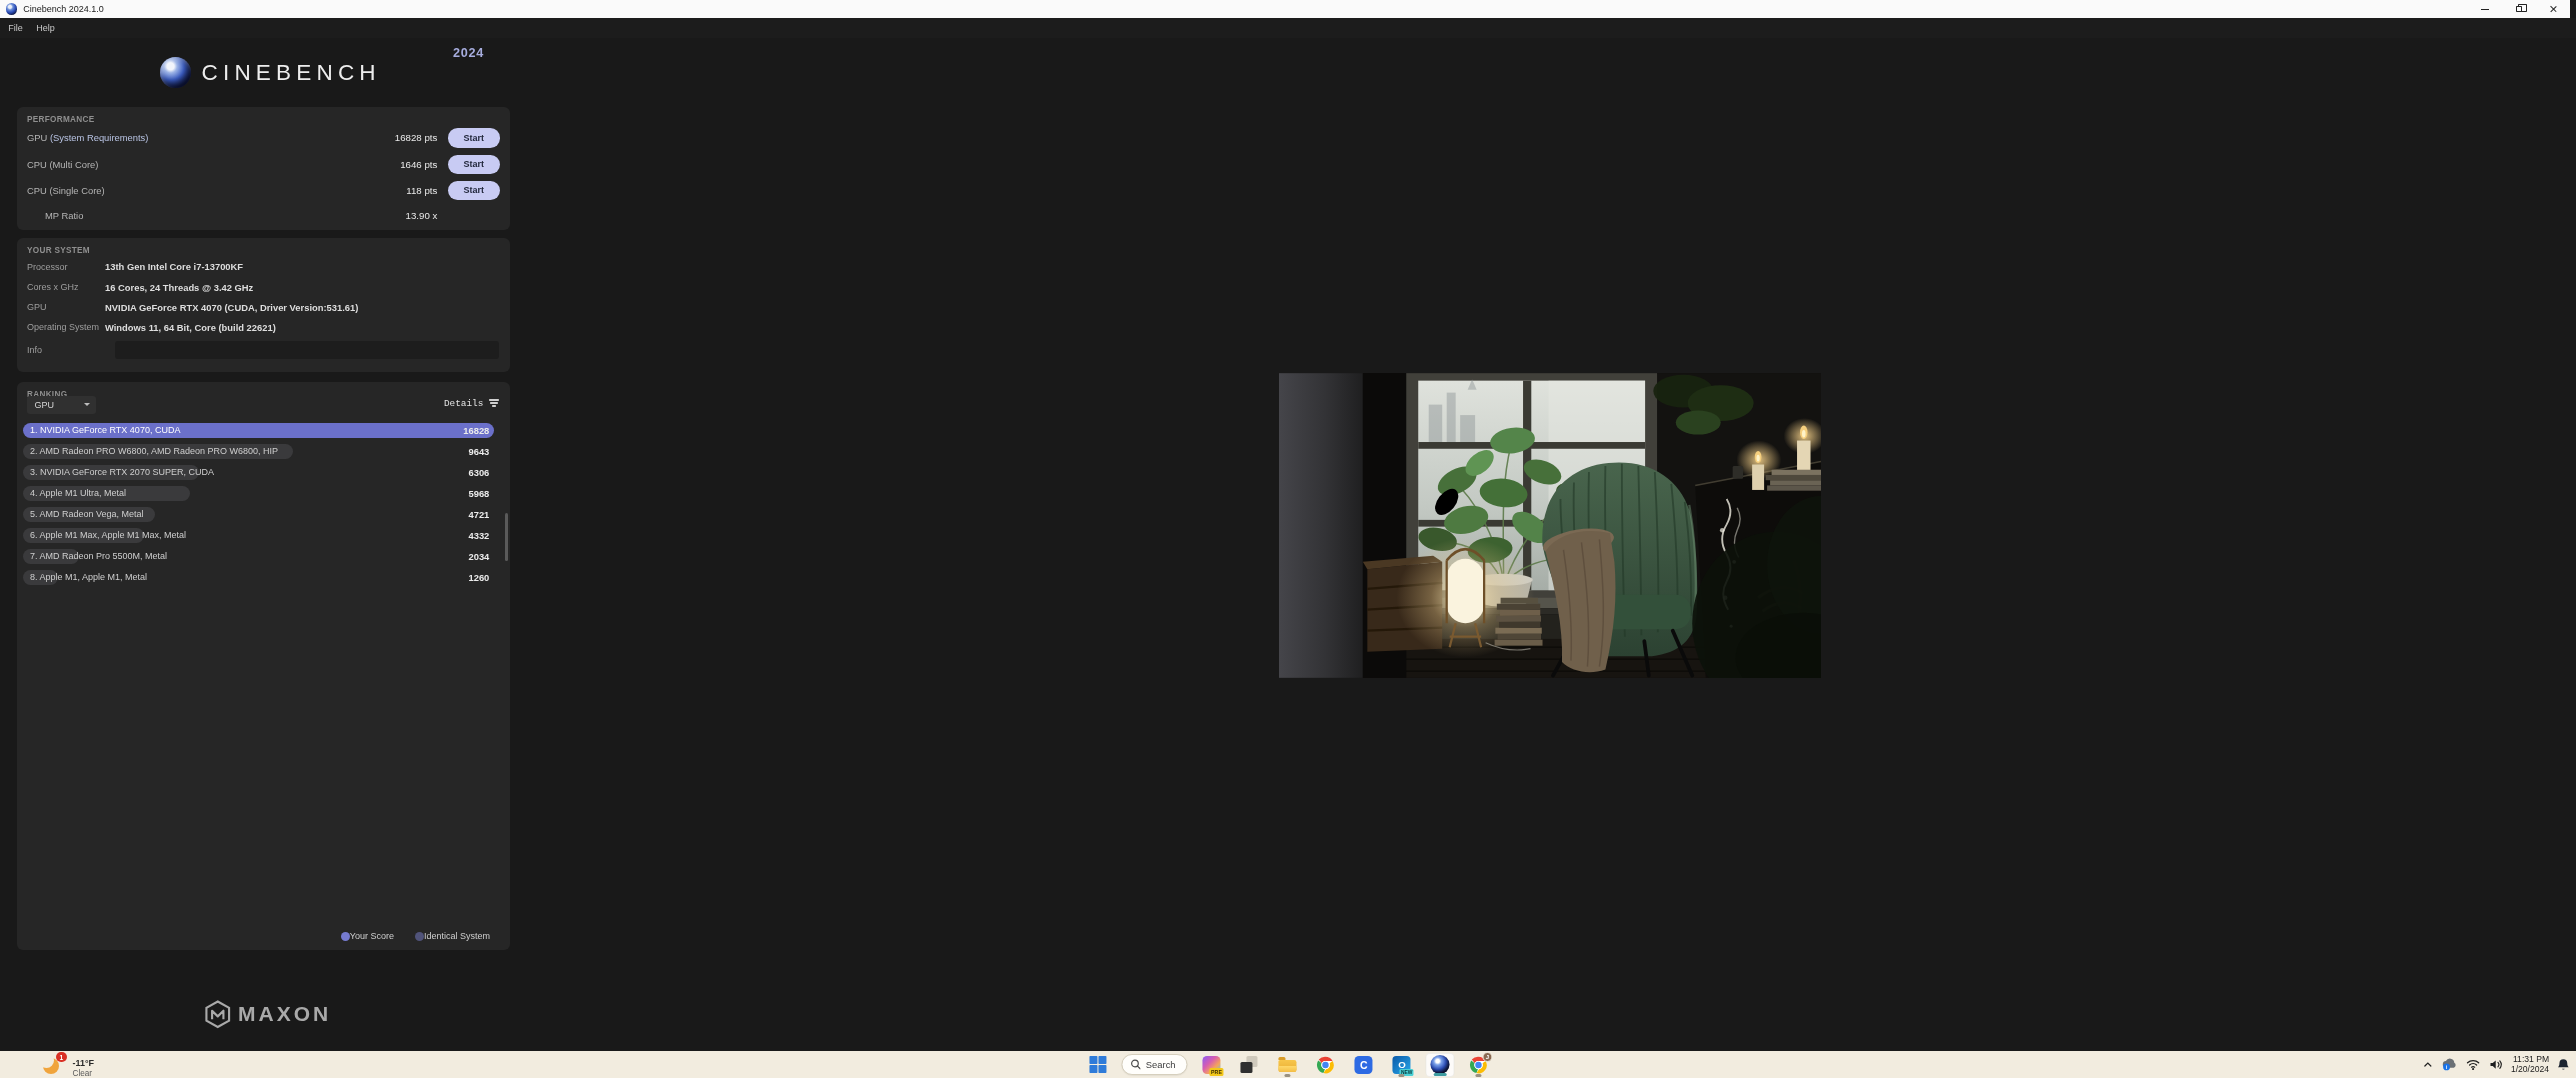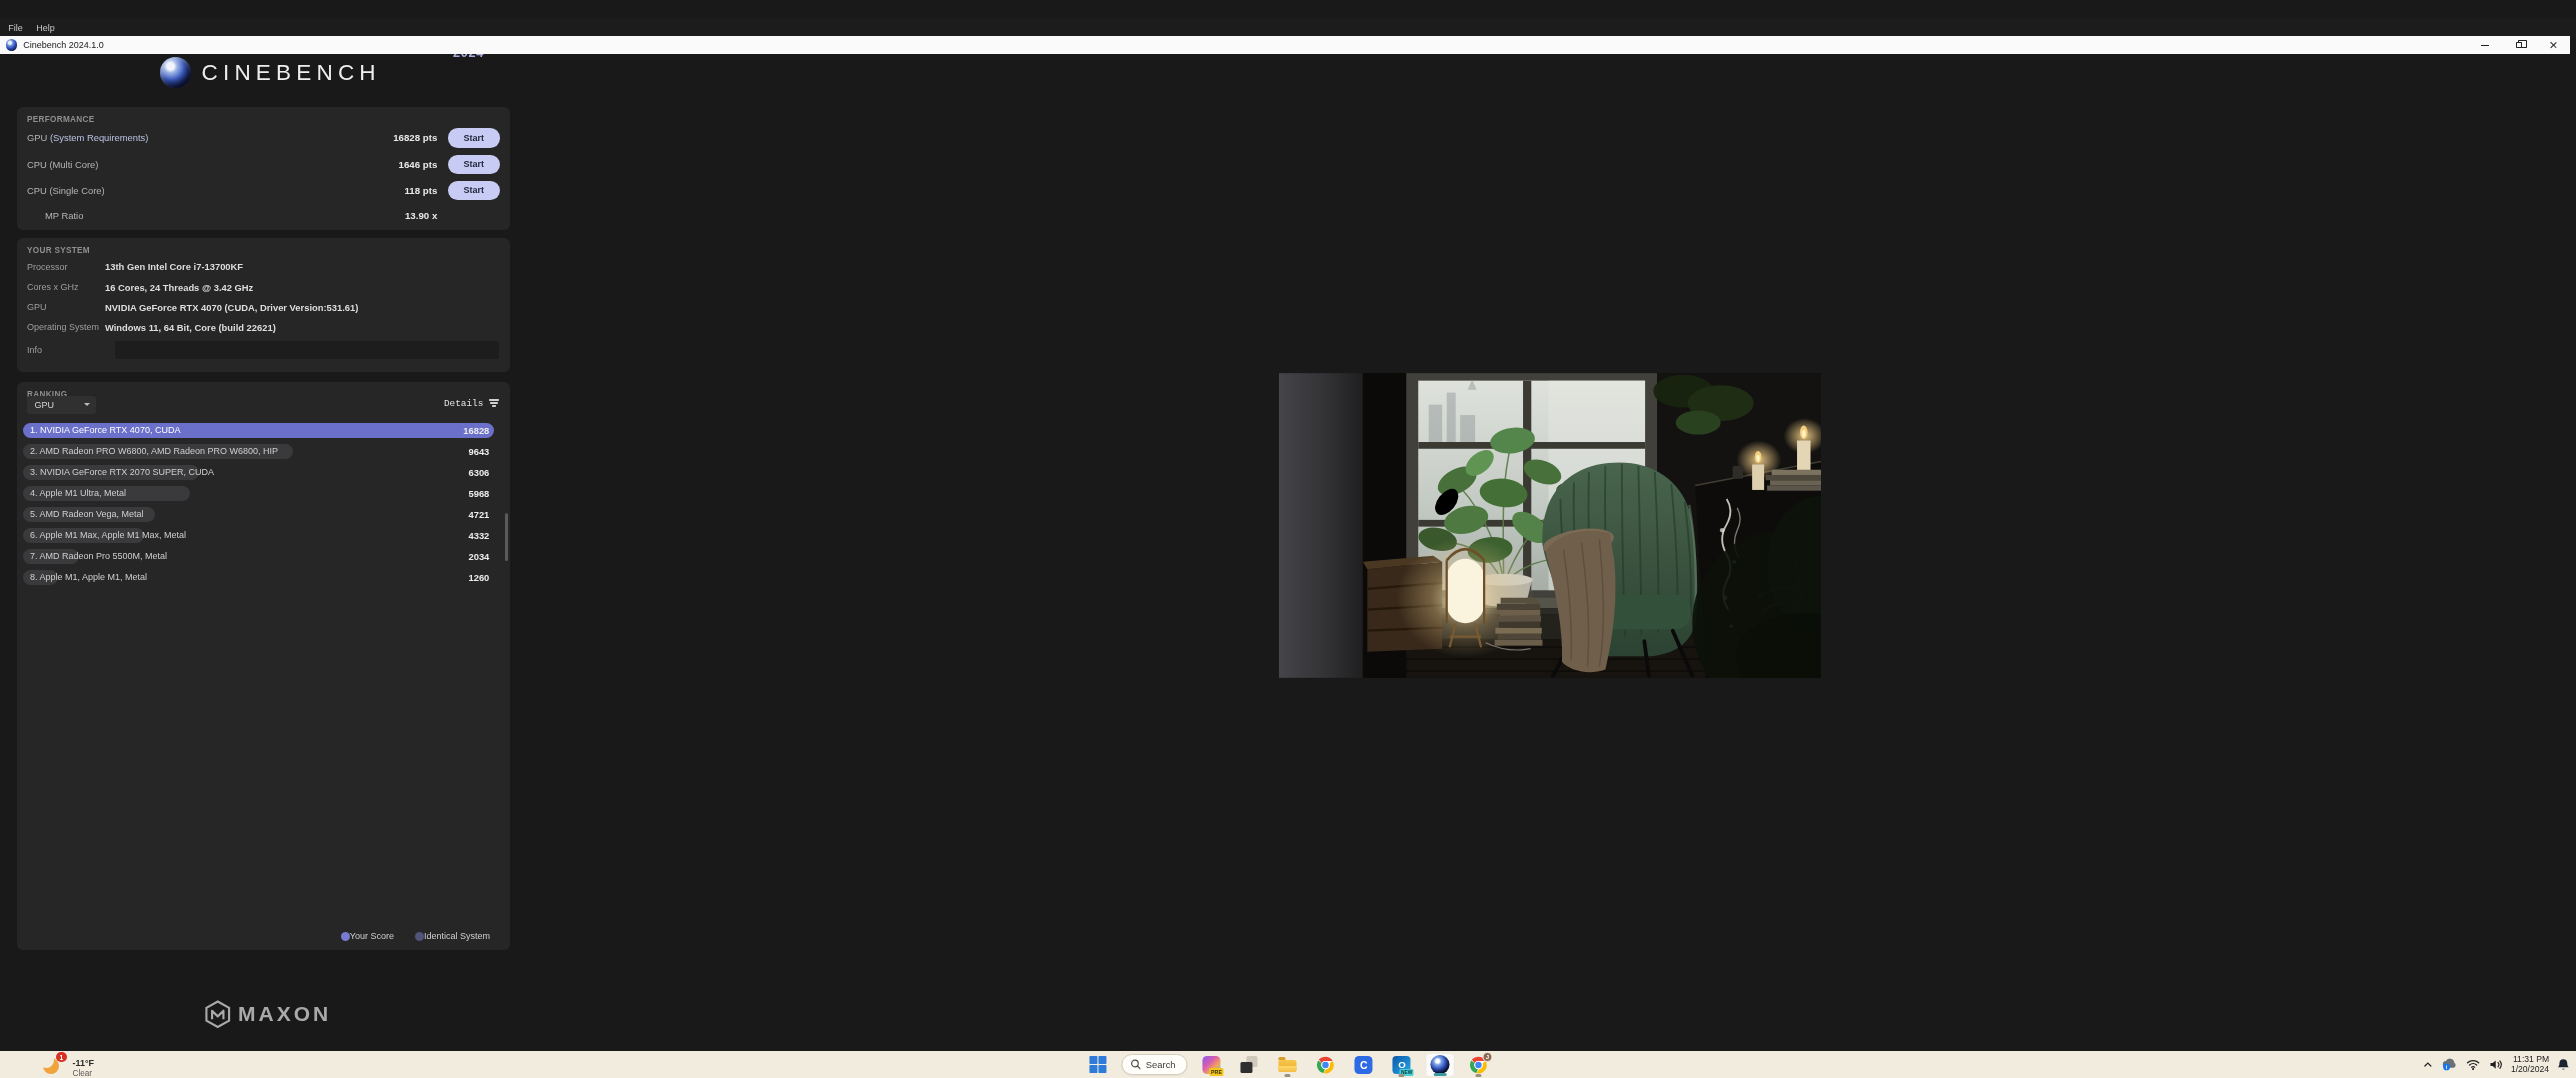--- a/index.html
+++ b/index.html
@@ -5,21 +5,21 @@
   :root{
     --accent-purple:#6b70ca; --start-button:#c8cbf3; --start-button-text:#1f2539;
     --panel-bg:#262626; --app-bg:#191919; --titlebar-bg:#fafafa; --taskbar-bg:#f2ecdf;
     --active-indicator:#3d9ba0; --year-text:#a6acdd; --legend-your-score:#767bd0; --legend-identical:#50537a;
   }
   *{margin:0;padding:0;box-sizing:border-box;}
   html,body{width:2576px;height:1078px;overflow:hidden;}
   body{background:var(--app-bg);font-family:"Liberation Sans",sans-serif;position:relative;-webkit-font-smoothing:antialiased;}
 
   
-  .titlebar{position:absolute;left:0;top:0;right:6px;height:18px;background:var(--titlebar-bg);display:flex;align-items:center;z-index:30;margin-top:36px;}
+  .titlebar{position:absolute;left:0;top:0;right:6px;height:18px;background:var(--titlebar-bg);display:flex;align-items:center;z-index:30;}
   .app-ico{width:11.2px;height:11.2px;border-radius:50%;margin-left:6px;
     background:radial-gradient(circle at 36% 32%, #e9eef8 0 14%, #6d8fd8 28%, #2b4db8 52%, #101a48 78%, #090e2c 100%);}
   .title-text{font-size:9px;color:#1a1a1a;margin-left:6px;}
   .win-controls{margin-left:auto;display:flex;height:100%;}
   .win-btn{width:34px;height:100%;display:flex;align-items:center;justify-content:center;color:#222;}
   .glyph-min{width:8.2px;height:0.7px;background:#222;}
   .glyph-restore{width:6.7px;height:6.7px;border:0.7px solid #222;border-radius:0.7px;position:relative;background:var(--titlebar-bg);}
   .glyph-restore::before{content:"";position:absolute;left:1.5px;top:-3px;width:6.7px;height:6.7px;border:0.7px solid #222;border-radius:0.7px;z-index:-1;}
   .glyph-close{position:relative;width:8.2px;height:8.2px;}
   .glyph-close::before,.glyph-close::after{content:"";position:absolute;left:3.7px;top:0;width:0.7px;height:8.2px;background:#222;}
@@ -41,21 +41,21 @@
   .panel{position:absolute;left:16.5px;width:493px;background:var(--panel-bg);border-radius:6px;}
   #perf-panel{top:107px;height:123px;}
   #system-panel{top:238px;height:134px;}
   #ranking-panel{top:382px;height:568px;}
   .panel-header{position:absolute;top:7.5px;left:10.5px;font-size:8.2px;font-weight:700;color:#8f8f8f;letter-spacing:0.3px;}
 
   
   .perf-row{position:absolute;left:10.5px;right:9.7px;height:22.5px;display:flex;align-items:center;}
   .perf-label{flex:1;font-size:9.4px;color:#b5b5b5;}
   .perf-link{color:#b9c4e4;}
-  .perf-value{width:97px;text-align:right;font-size:9.7px;font-weight:700;color:#e9e9e9;}
+  .perf-value{width:97px;text-align:right;font-size:9.7px;font-weight:400;color:#e9e9e9;}
   .start-btn{width:52px;height:19.5px;margin-left:10.5px;border-radius:9.7px;background:var(--start-button);
     color:var(--start-button-text);font-size:9px;font-weight:700;display:flex;align-items:center;justify-content:center;border:none;}
   .btn-ghost{visibility:hidden;}
   .mp-label{padding-left:18px;}
 
   
   .sys-row{position:absolute;left:10.5px;right:10.5px;height:18px;display:flex;align-items:center;}
   .sys-label{width:78px;font-size:9px;color:#9e9e9e;}
   .sys-value{font-size:9.4px;font-weight:700;color:#dedede;}
   .info-input{position:absolute;left:88px;right:0;top:0;height:18px;background:#1d1d1d;border:none;border-radius:3px;color:#ddd;font-size:9px;padding:0 6px;font-family:"Liberation Sans",sans-serif;}

